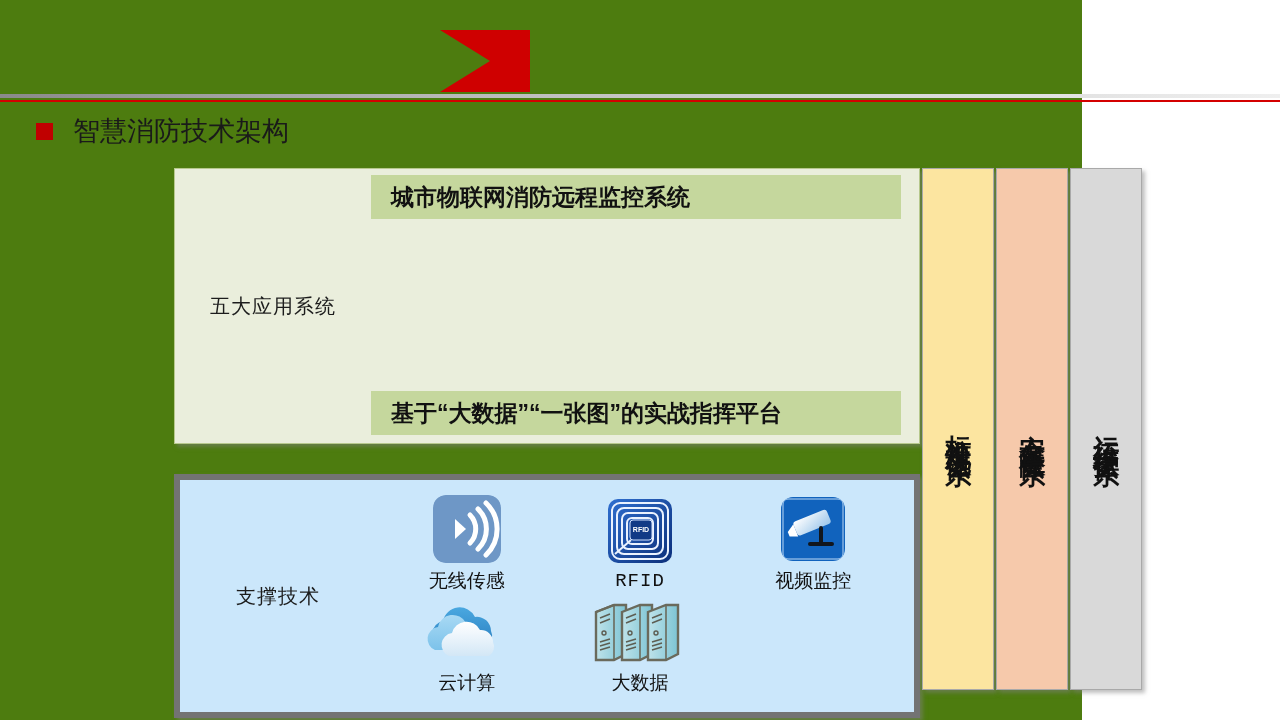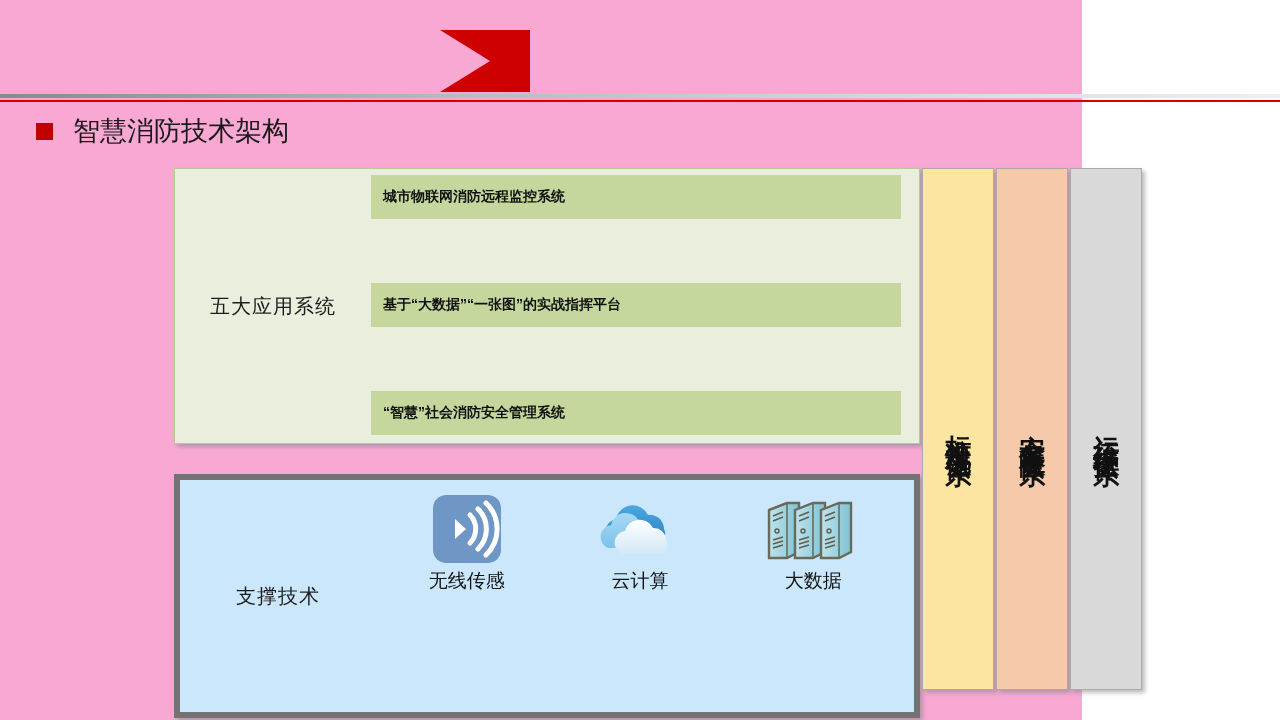--- a/index.html
+++ b/index.html
@@ -2,21 +2,21 @@
 <html><head>
 <meta charset="utf-8">
 <style>
   * { box-sizing: border-box; margin: 0; padding: 0; }
   html, body {
     width: 1280px; height: 720px;
     background: #ffffff;
     font-family: "Liberation Sans", "DejaVu Sans", sans-serif;
     overflow: hidden;
   }
-  #slide { position: relative; width: 1082px; height: 720px; background: #f9a8d4; }
+  #slide { position: relative; width: 1082px; height: 720px; background: #4d7c0f; }
 
   
   .banner-wrap { position: absolute; left: 0; top: 30px; width: 540px; height: 64px; }
   .banner {
     position: absolute; left: 0; top: 0; width: 530px; height: 62px;
     background: #cf0000;
     -webkit-clip-path: polygon(0 0, 530px 0, 530px 62px, 440px 62px, 490px 31px, 440px 0, 0 0);
     clip-path: polygon(0 0, 530px 0, 530px 62px, 440px 62px, 490px 31px, 440px 0, 0 0);
     display: flex; align-items: center;
   }
@@ -61,22 +61,22 @@
   .apps-label {
     width: 196px; display: flex; align-items: center; justify-content: center;
     font-size: 20px; color: #1c1c1c; letter-spacing: 1px;
   }
   .apps-rows {
     flex: 1; display: flex; flex-direction: column; justify-content: space-between;
     padding: 6px 18px 8px 0;
   }
   .app-row {
     background: #c5d79d; height: 44px; display: flex; align-items: center;
-    padding-left: 12px;
-    font-size: 14px; font-weight: bold; color: #111; white-space: nowrap;
+    padding-left: 20px;
+    font-size: 23px; font-weight: bold; color: #111; white-space: nowrap;
   }
 
   
   .tech-panel {
     position: absolute; left: 0; top: 278px; width: 746px; height: 244px;
     background: #cbe7fb; border: 6px solid #737373;
     display: flex; align-items: center; margin-top: 28px;
   }
   .tech-label {
     width: 196px; display: flex; align-items: center; justify-content: center;
@@ -129,42 +129,82 @@
     <span class="bullet-text">智慧消防技术架构</span>
   </div>
 
   <div class="diagram">
 
     <div class="apps-panel panel-shadow">
       <div class="apps-label">五大应用系统</div>
       <div class="apps-rows">
         <div class="app-row">城市物联网消防远程监控系统</div>
         <div class="app-row">基于“大数据”“一张图”的实战指挥平台</div>
-        <div class="app-row">“智慧”社会消防安全管理系统</div>
       </div>
     </div>
 
     <div class="tech-panel panel-shadow">
       <div class="tech-label">支撑技术</div>
       <div class="tech-grid">
 
         <div class="tech-cell">
           <div class="icon-box">
             <svg class="rsq" width="68" height="68" viewBox="0 0 68 68">
               <rect x="0" y="0" width="68" height="68" rx="13" fill="#6e97c6"></rect>
               <path d="M22 24 L22 44 L33 34 Z" fill="#ffffff"></path>
               <path d="M37 20 A20 20 0 0 1 37 48" fill="none" stroke="#ffffff" stroke-width="5" stroke-linecap="round"></path>
               <path d="M45 14 A28 28 0 0 1 45 54" fill="none" stroke="#ffffff" stroke-width="5" stroke-linecap="round"></path>
               <path d="M53 8 A36 36 0 0 1 53 60" fill="none" stroke="#ffffff" stroke-width="5" stroke-linecap="round"></path>
             </svg>
           </div>
           <div class="tech-caption">无线传感</div>
         </div>
 
-
+        <div class="tech-cell">
+          <div class="icon-box">
+            <svg width="70" height="70" viewBox="0 0 70 70">
+              <defs>
+                <linearGradient id="rfidg" x1="0" y1="0" x2="1" y2="1">
+                  <stop offset="0%" stop-color="#2f6fd0"></stop>
+                    <stop offset="100%" stop-color="#0c2f7a"></stop>
+                </linearGradient>
+              </defs>
+              <rect x="3" y="3" width="64" height="64" rx="10" fill="url(#rfidg)"></rect>
+              <rect x="7" y="7" width="56" height="56" rx="8" fill="none" stroke="#eaf2ff" stroke-width="2"></rect>
+              <rect x="12" y="12" width="46" height="46" rx="7" fill="none" stroke="#eaf2ff" stroke-width="2"></rect>
+              <rect x="17" y="17" width="36" height="36" rx="6" fill="none" stroke="#eaf2ff" stroke-width="2"></rect>
+              <rect x="22" y="22" width="26" height="26" rx="5" fill="none" stroke="#eaf2ff" stroke-width="2"></rect>
+              <path d="M10 58 L26 44" stroke="#eaf2ff" stroke-width="2" fill="none"></path>
+              <rect x="25" y="24" width="22" height="20" rx="3" fill="#123a86" stroke="#cfe0ff" stroke-width="1"></rect>
+              <text x="36" y="36" font-family="Liberation Sans, sans-serif" font-size="7" font-weight="bold" fill="#ffffff" text-anchor="middle">RFID</text>
+            </svg>
+          </div>
+          <div class="tech-caption mono">RFID</div>
+        </div>
+
+        <div class="tech-cell">
+          <div class="icon-box">
+            <svg class="rsq" width="64" height="64" viewBox="0 0 64 64">
+              <defs>
+                <linearGradient id="camg" x1="0" y1="0" x2="1" y2="1">
+                  <stop offset="0%" stop-color="#ffffff"></stop>
+                    <stop offset="100%" stop-color="#9cc6ea"></stop>
+                </linearGradient>
+              </defs>
+              <rect x="0" y="0" width="64" height="64" rx="6" fill="#1163bd"></rect>
+              <rect x="2" y="2" width="60" height="60" rx="5" fill="none" stroke="#bcd9f5" stroke-width="1"></rect>
+              <g transform="rotate(-22 32 28)">
+                <rect x="14" y="18" width="36" height="15" rx="3" fill="url(#camg)"></rect>
+                <path d="M14 20 L6 25 L6 30 L14 33 Z" fill="#ffffff"></path>
+              </g>
+              <path d="M40 31 L40 47 M29 47 L51 47" stroke="#12161c" stroke-width="4" stroke-linecap="round"></path>
+            </svg>
+          </div>
+          <div class="tech-caption">视频监控</div>
+        </div>
 
         <div class="tech-cell">
           <div class="icon-box">
             <svg width="92" height="66" viewBox="0 0 92 66">
               <defs>
                 <linearGradient id="cb" x1="0" y1="0" x2="0" y2="1">
                   <stop offset="0%" stop-color="#4aa8e0"></stop>
                     <stop offset="100%" stop-color="#2b7fc0"></stop>
                 </linearGradient>
                 <linearGradient id="cm" x1="0" y1="0" x2="0" y2="1">

